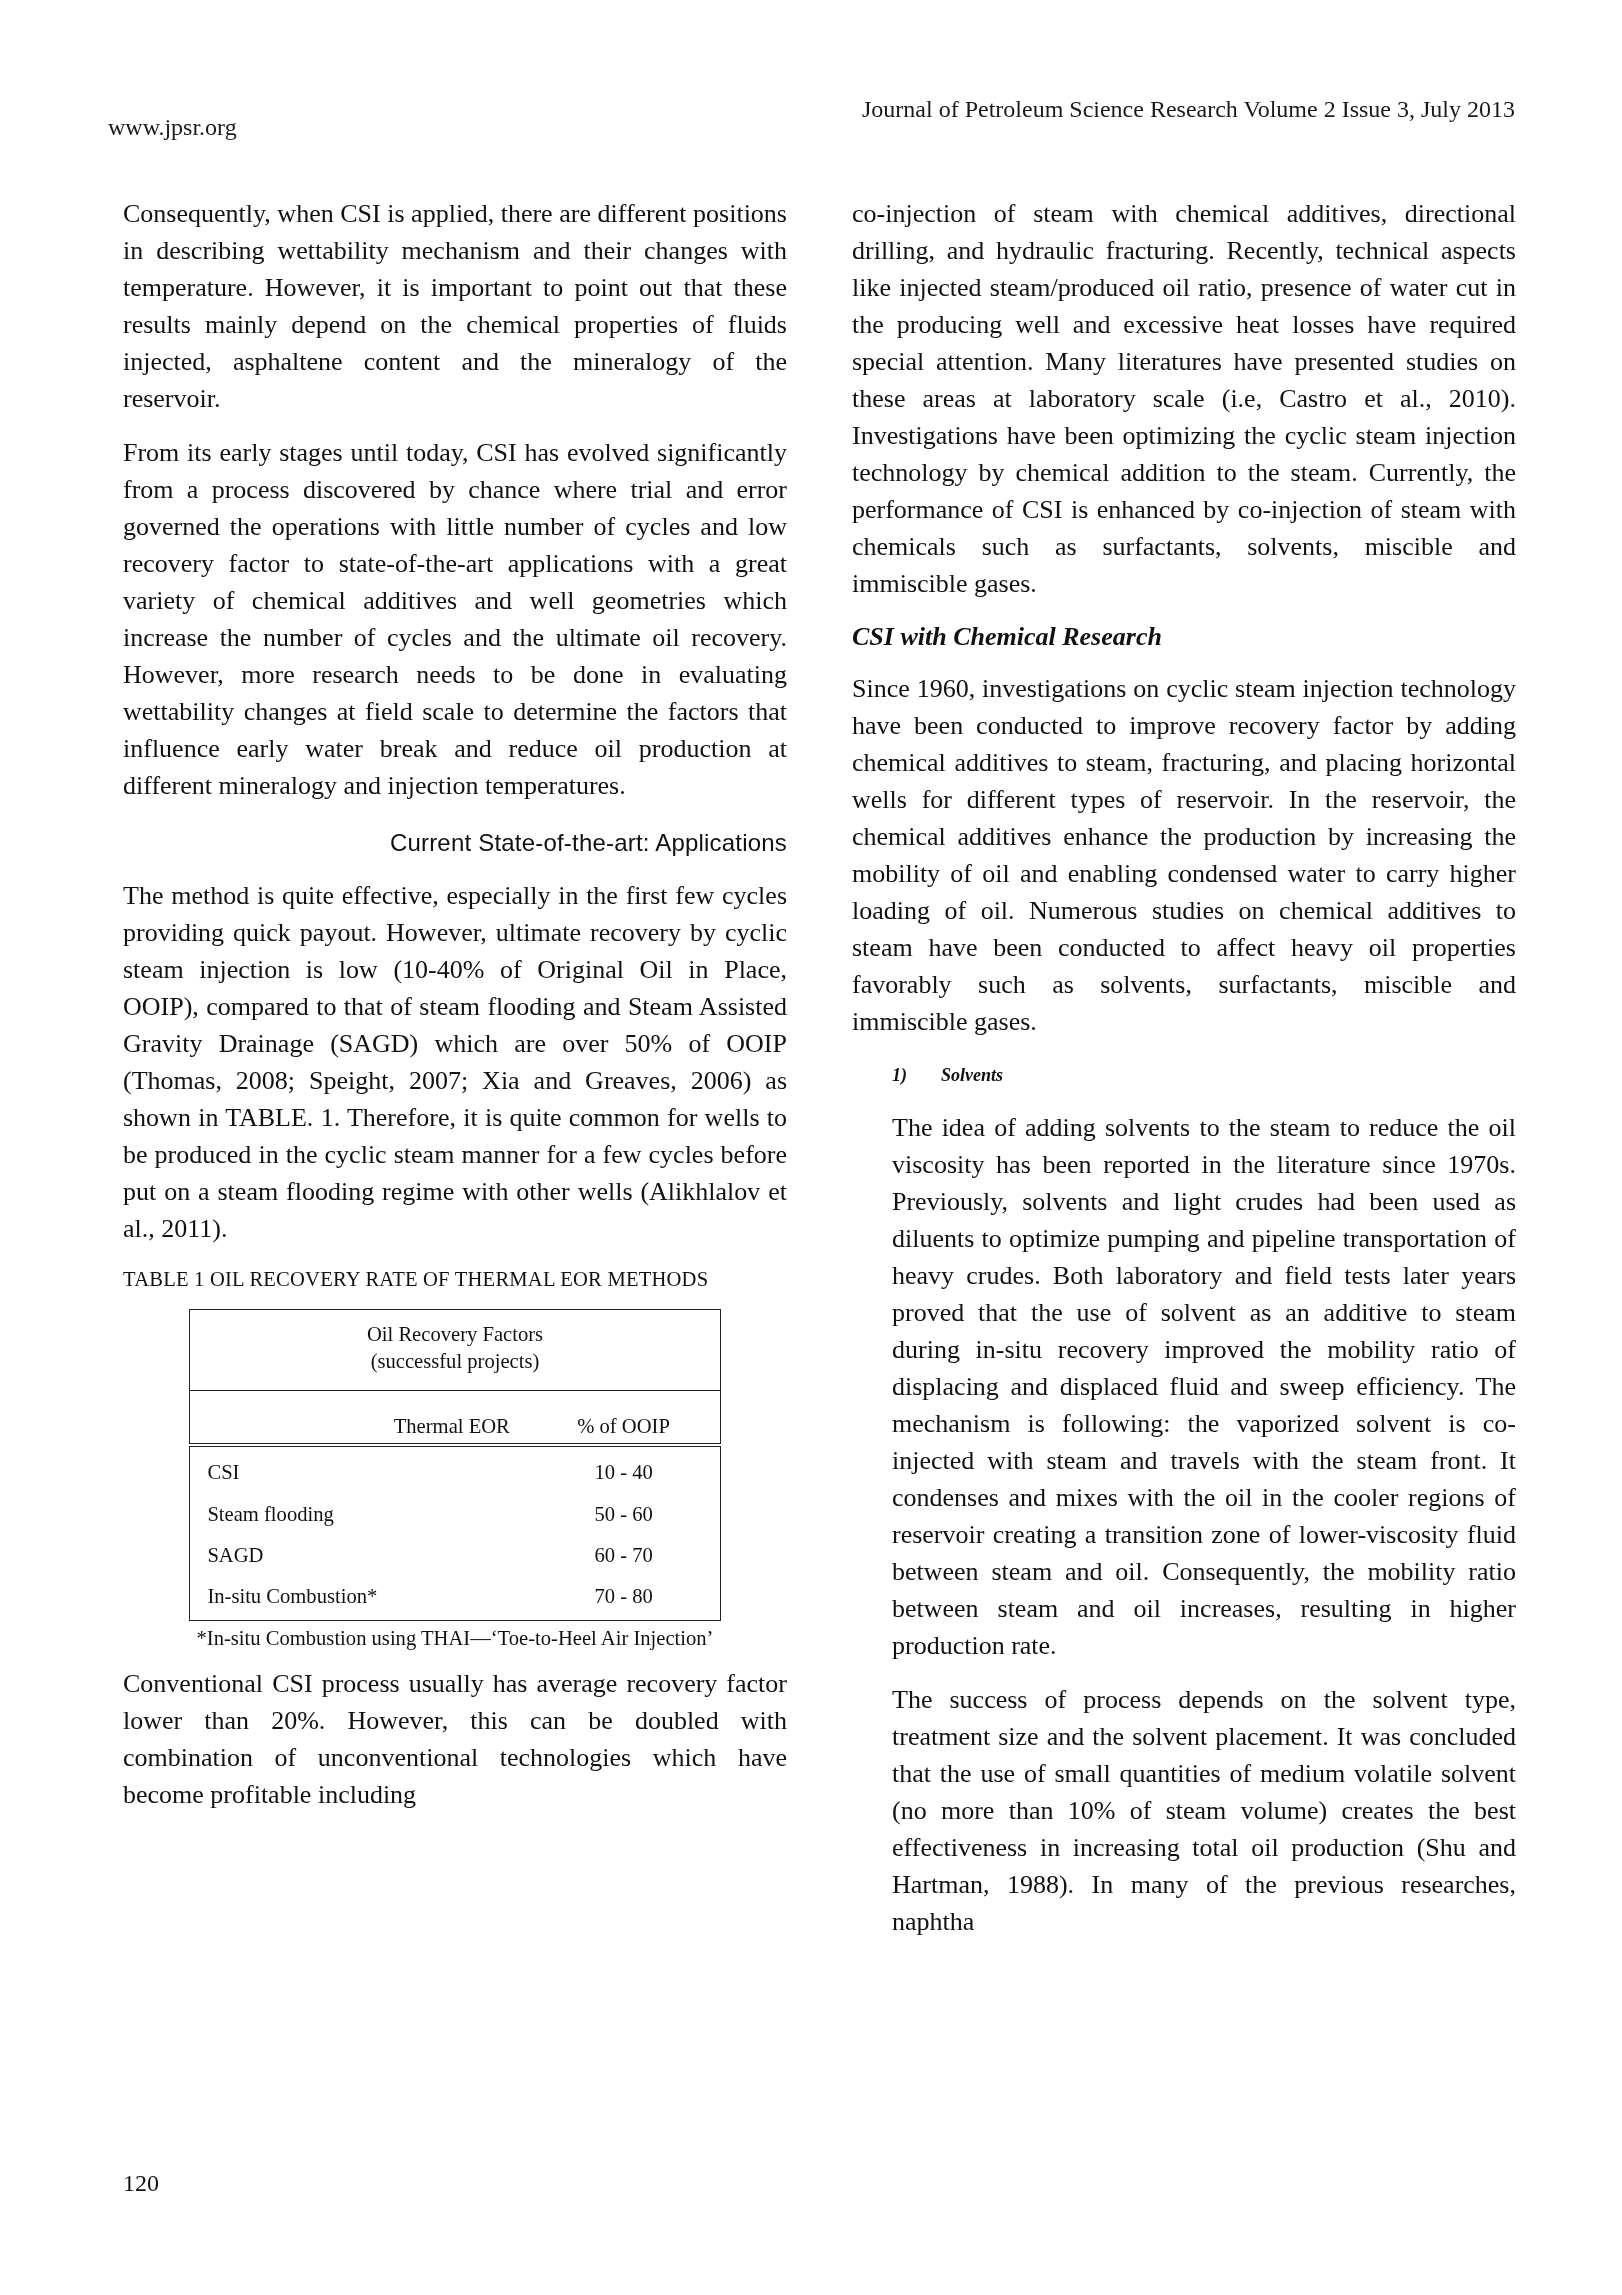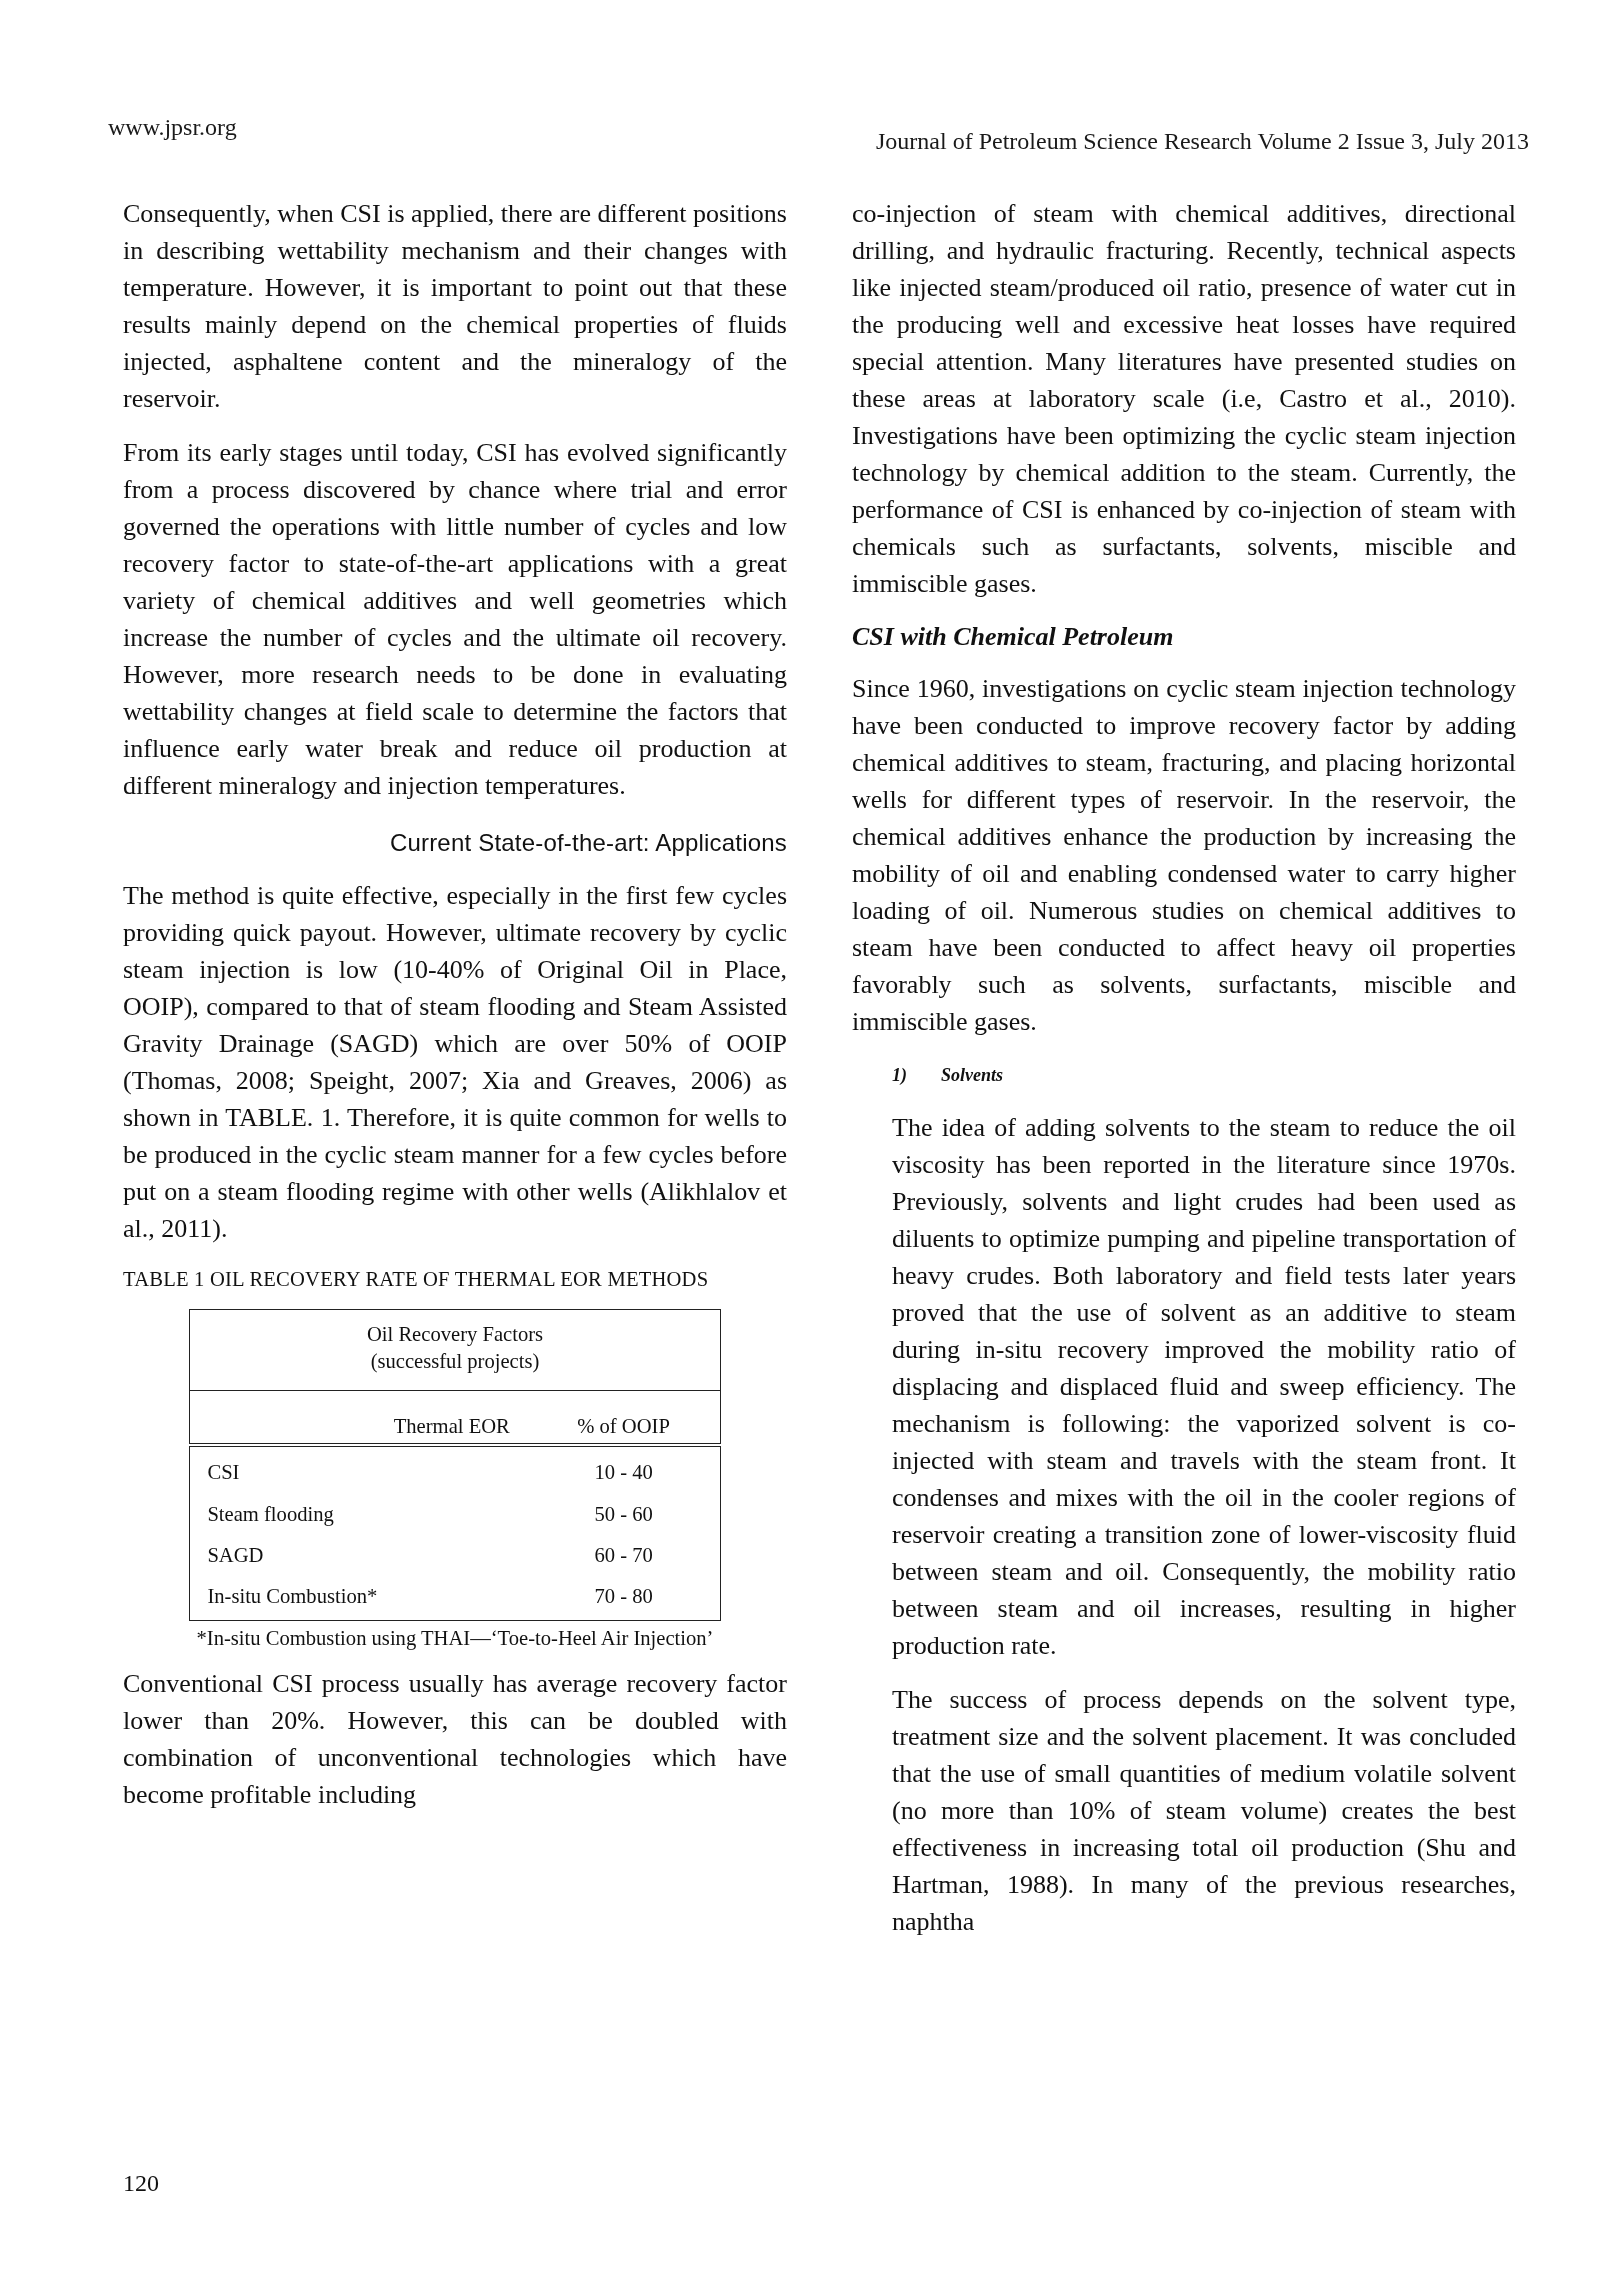--- a/index.html
+++ b/index.html
@@ -3,21 +3,21 @@
 <meta charset="utf-8">
 <style>
   html, body { margin: 0; padding: 0; background: #ffffff; }
   body {
     width: 1623px; height: 2295px; position: relative; overflow: hidden;
     font-family: "Liberation Serif", "DejaVu Serif", serif;
     color: #111111;
   }
   .hdr { position: absolute; top: 93px; font-size: 24px; line-height: 32px; color: #1a1a1a; }
   .hdr-left { left: 108px; margin-top: 18px; }
-  .hdr-right { right: 94px; text-align: right; margin-top: 32px; }
+  .hdr-right { right: 108px; text-align: right; }
 
   .col { position: absolute; top: 195px; width: 664px; }
   .col-left { left: 123px; }
   .col-right { left: 852px; }
 
   p.body {
     margin: 0 0 17.4px 0;
     font-size: 26px; line-height: 37px;
     text-align: justify;
     hyphens: none;
@@ -105,21 +105,21 @@
       </table>
   </div>
   <div class="tbl-note">*In-situ Combustion using THAI—‘Toe-to-Heel Air Injection’</div>
 
   <p class="body">Conventional CSI process usually has average recovery factor lower than 20%. However, this can be doubled with combination of unconventional technologies which have become profitable including</p>
 </div>
 
 <div class="col col-right">
   <p class="body">co-injection of steam with chemical additives, directional drilling, and hydraulic fracturing. Recently, technical aspects like injected steam/produced oil ratio, presence of water cut in the producing well and excessive heat losses have required special attention. Many literatures have presented studies on these areas at laboratory scale (i.e, Castro et al., 2010). Investigations have been optimizing the cyclic steam injection technology by chemical addition to the steam. Currently, the performance of CSI is enhanced by co-injection of steam with chemicals such as surfactants, solvents, miscible and immiscible gases.</p>
 
-  <h3 class="subsec">CSI with Chemical Petroleum</h3>
+  <h3 class="subsec">CSI with Chemical Research</h3>
   <p class="body">Since 1960, investigations on cyclic steam injection technology have been conducted to improve recovery factor by adding chemical additives to steam, fracturing, and placing horizontal wells for different types of reservoir. In the reservoir, the chemical additives enhance the production by increasing the mobility of oil and enabling condensed water to carry higher loading of oil. Numerous studies on chemical additives to steam have been conducted to affect heavy oil properties favorably such as solvents, surfactants, miscible and immiscible gases.</p>
 
   <h4 class="subsub">
     <span class="num">1)</span><span>Solvents</span>
   </h4>
   <p class="body indent">The idea of adding solvents to the steam to reduce the oil viscosity has been reported in the literature since 1970s. Previously, solvents and light crudes had been used as diluents to optimize pumping and pipeline transportation of heavy crudes. Both laboratory and field tests later years proved that the use of solvent as an additive to steam during in-situ recovery improved the mobility ratio of displacing and displaced fluid and sweep efficiency. The mechanism is following: the vaporized solvent is co-injected with steam and travels with the steam front. It condenses and mixes with the oil in the cooler regions of reservoir creating a transition zone of lower-viscosity fluid between steam and oil. Consequently, the mobility ratio between steam and oil increases, resulting in higher production rate.</p>
   <p class="body indent">The success of process depends on the solvent type, treatment size and the solvent placement. It was concluded that the use of small quantities of medium volatile solvent (no more than 10% of steam volume) creates the best effectiveness in increasing total oil production (Shu and Hartman, 1988). In many of the previous researches, naphtha</p>
 </div>
 
 <div class="page-num">120</div>

